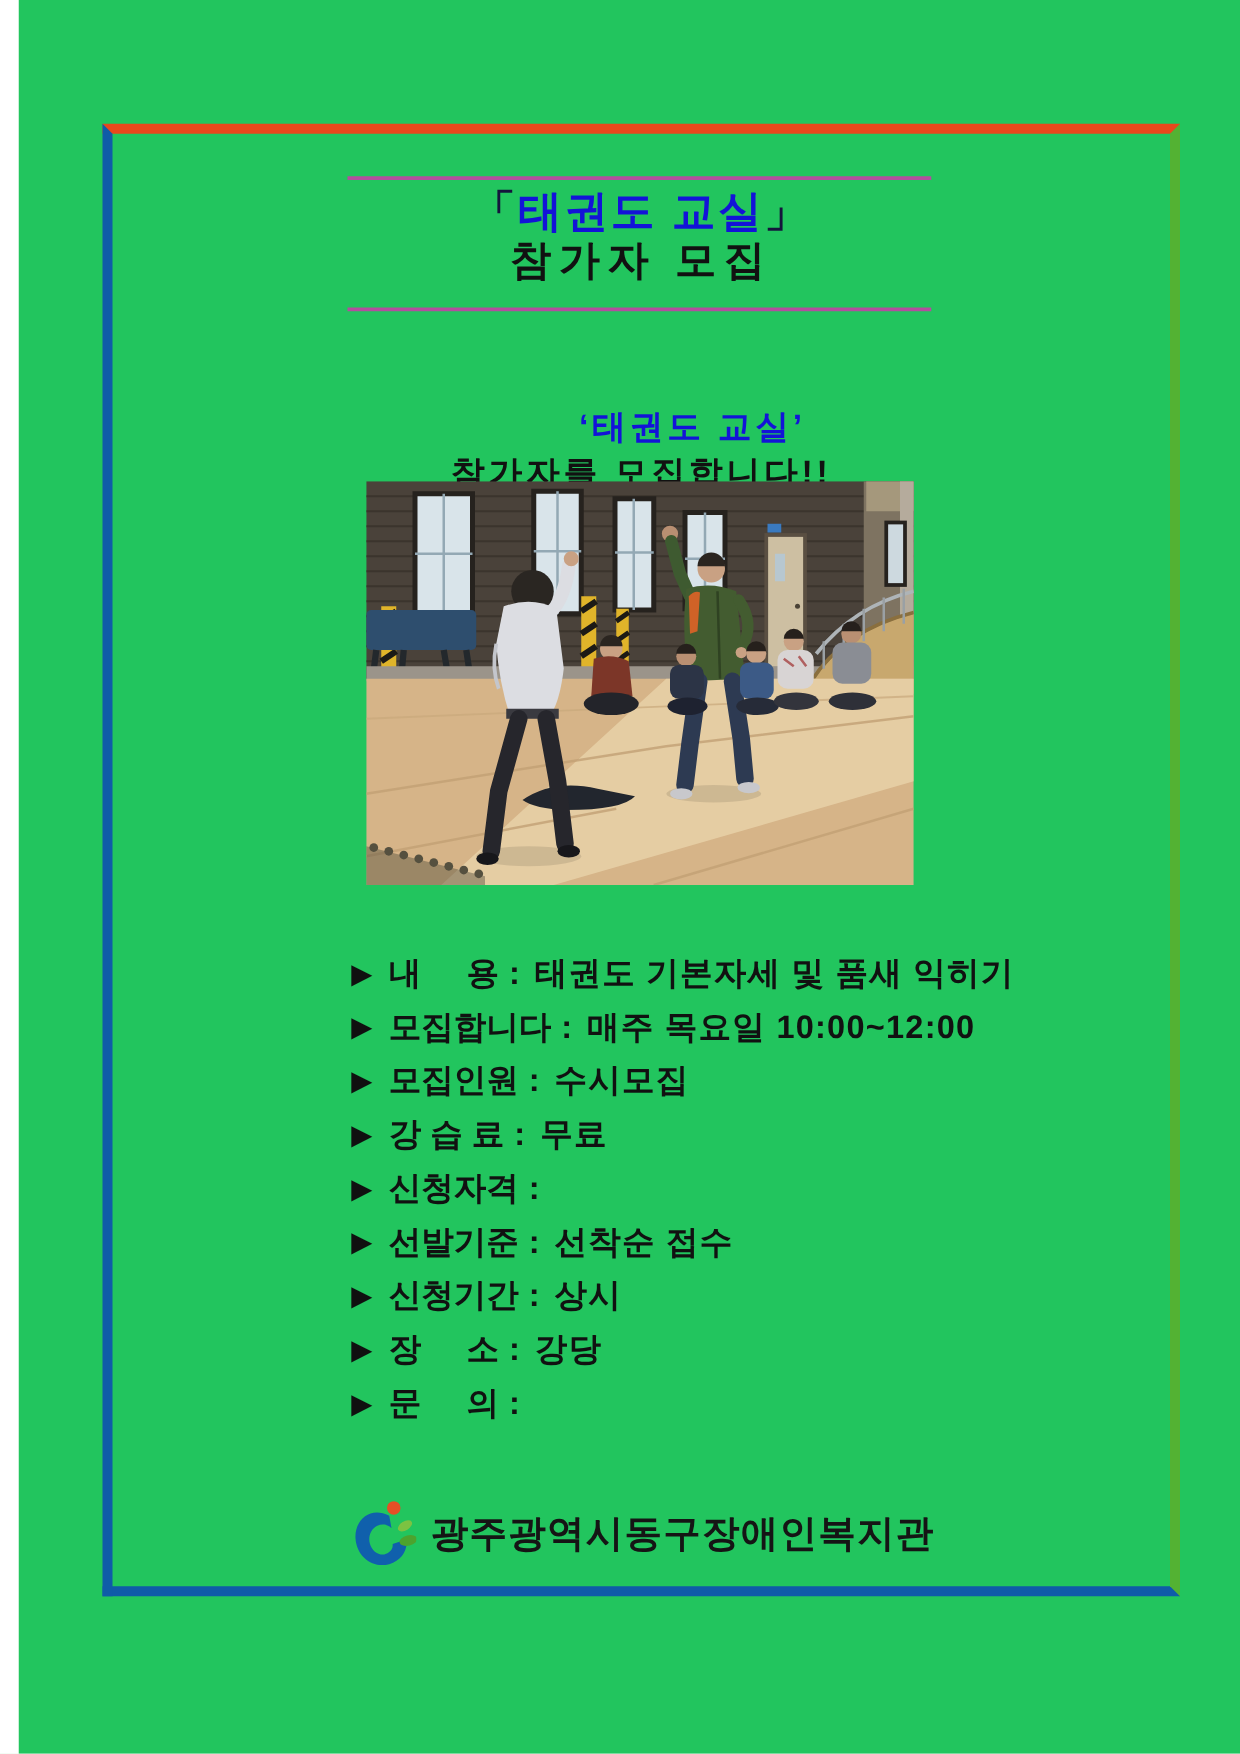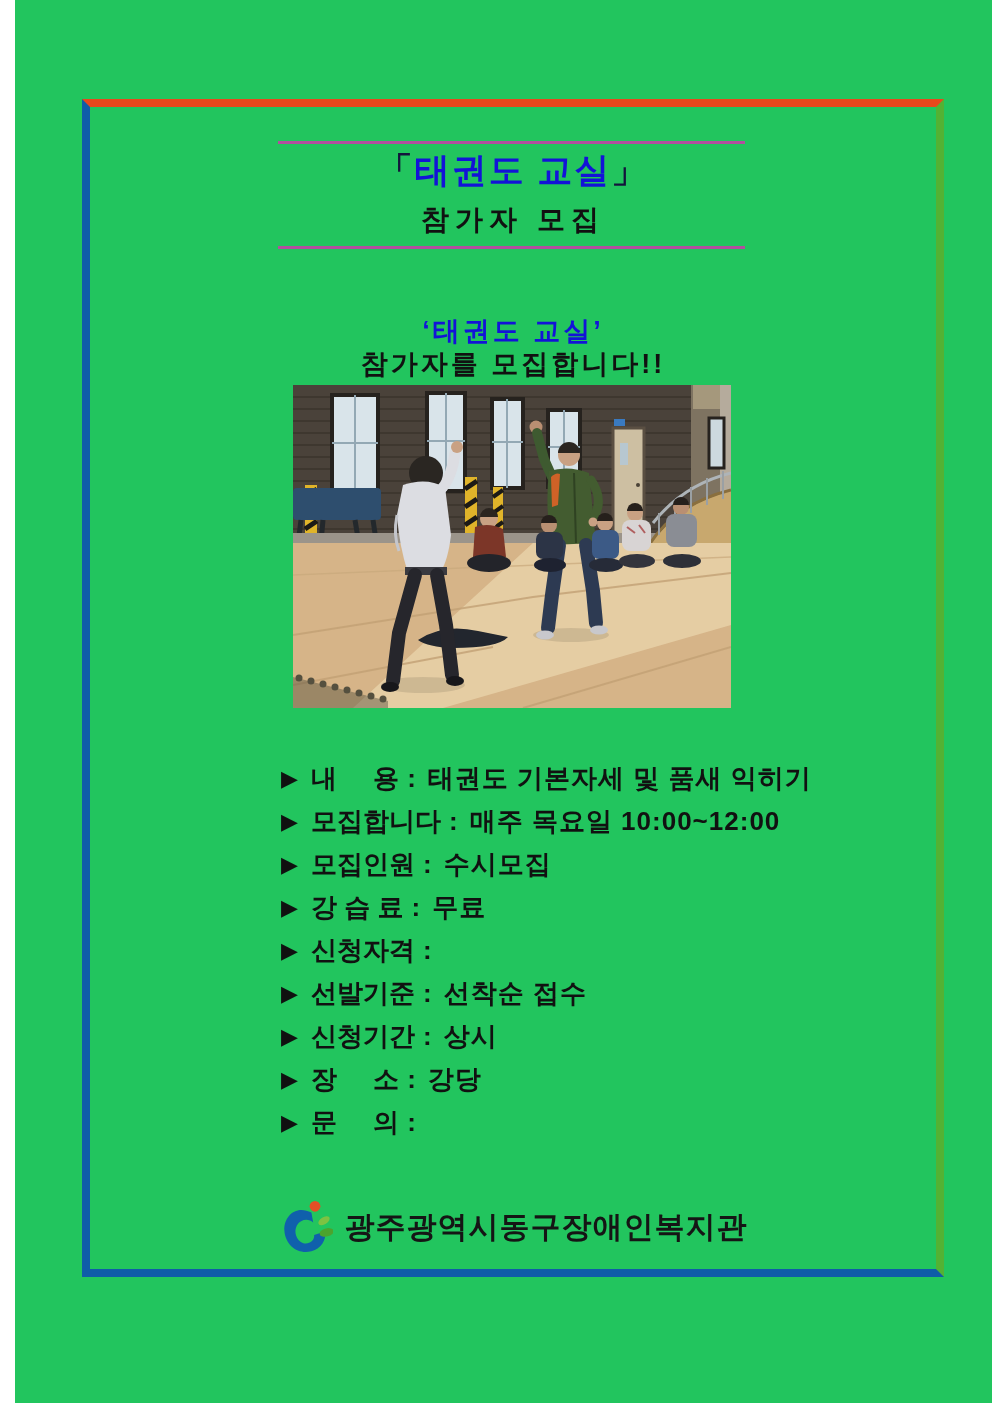--- a/index.html
+++ b/index.html
@@ -18,26 +18,26 @@
 
   .divider{position:absolute;left:263px;width:467px;height:3px;background:var(--divider,#b24f9e);}
   .divider.d1{top:141px;}
   .divider.d2{top:246px;}
 
   .center-line{position:absolute;left:75px;width:846px;text-align:center;color:#111;}
 
   .main-title{top:148px;font-size:35px;font-weight:bold;letter-spacing:2px;line-height:44px;}
   .main-title .bracket{color:#14143c;}
   .main-title .blue{color:var(--accent-blue,#1313d8);}
-  .sub-title{top:200px;font-size:28px;font-weight:bold;letter-spacing:6px;line-height:40px;}
+  .sub-title{top:188px;font-size:33px;font-weight:bold;letter-spacing:6px;line-height:40px;}
 
   .intro{font-size:27px;font-weight:bold;letter-spacing:3px;line-height:34px;}
   .intro.l1{top:277px;}
-  .intro.l2{top:314px;color:var(--accent-blue,#1313d8);}
-  .intro.l3{top:347px;}
+  .intro.l2{top:324px;color:var(--accent-blue,#1313d8);padding-left:41px;}
+  .intro.l3{top:361px;}
 
   .photo{position:absolute;left:278px;top:385px;width:438px;height:323px;}
 
   .details{position:absolute;left:266px;top:757px;}
   .detail-row{display:flex;align-items:center;height:43px;font-size:26px;font-weight:bold;color:#111;}
   .detail-row .bullet{width:30px;font-size:22px;color:#101010;flex:0 0 auto;}
   .detail-row .label{display:inline-block;white-space:pre;min-width:88px;flex:0 0 auto;text-align:center;}
   .detail-row .sep{margin:0 12px 0 8px;flex:0 0 auto;}
   .detail-row .value{white-space:pre;letter-spacing:1px;}
 

